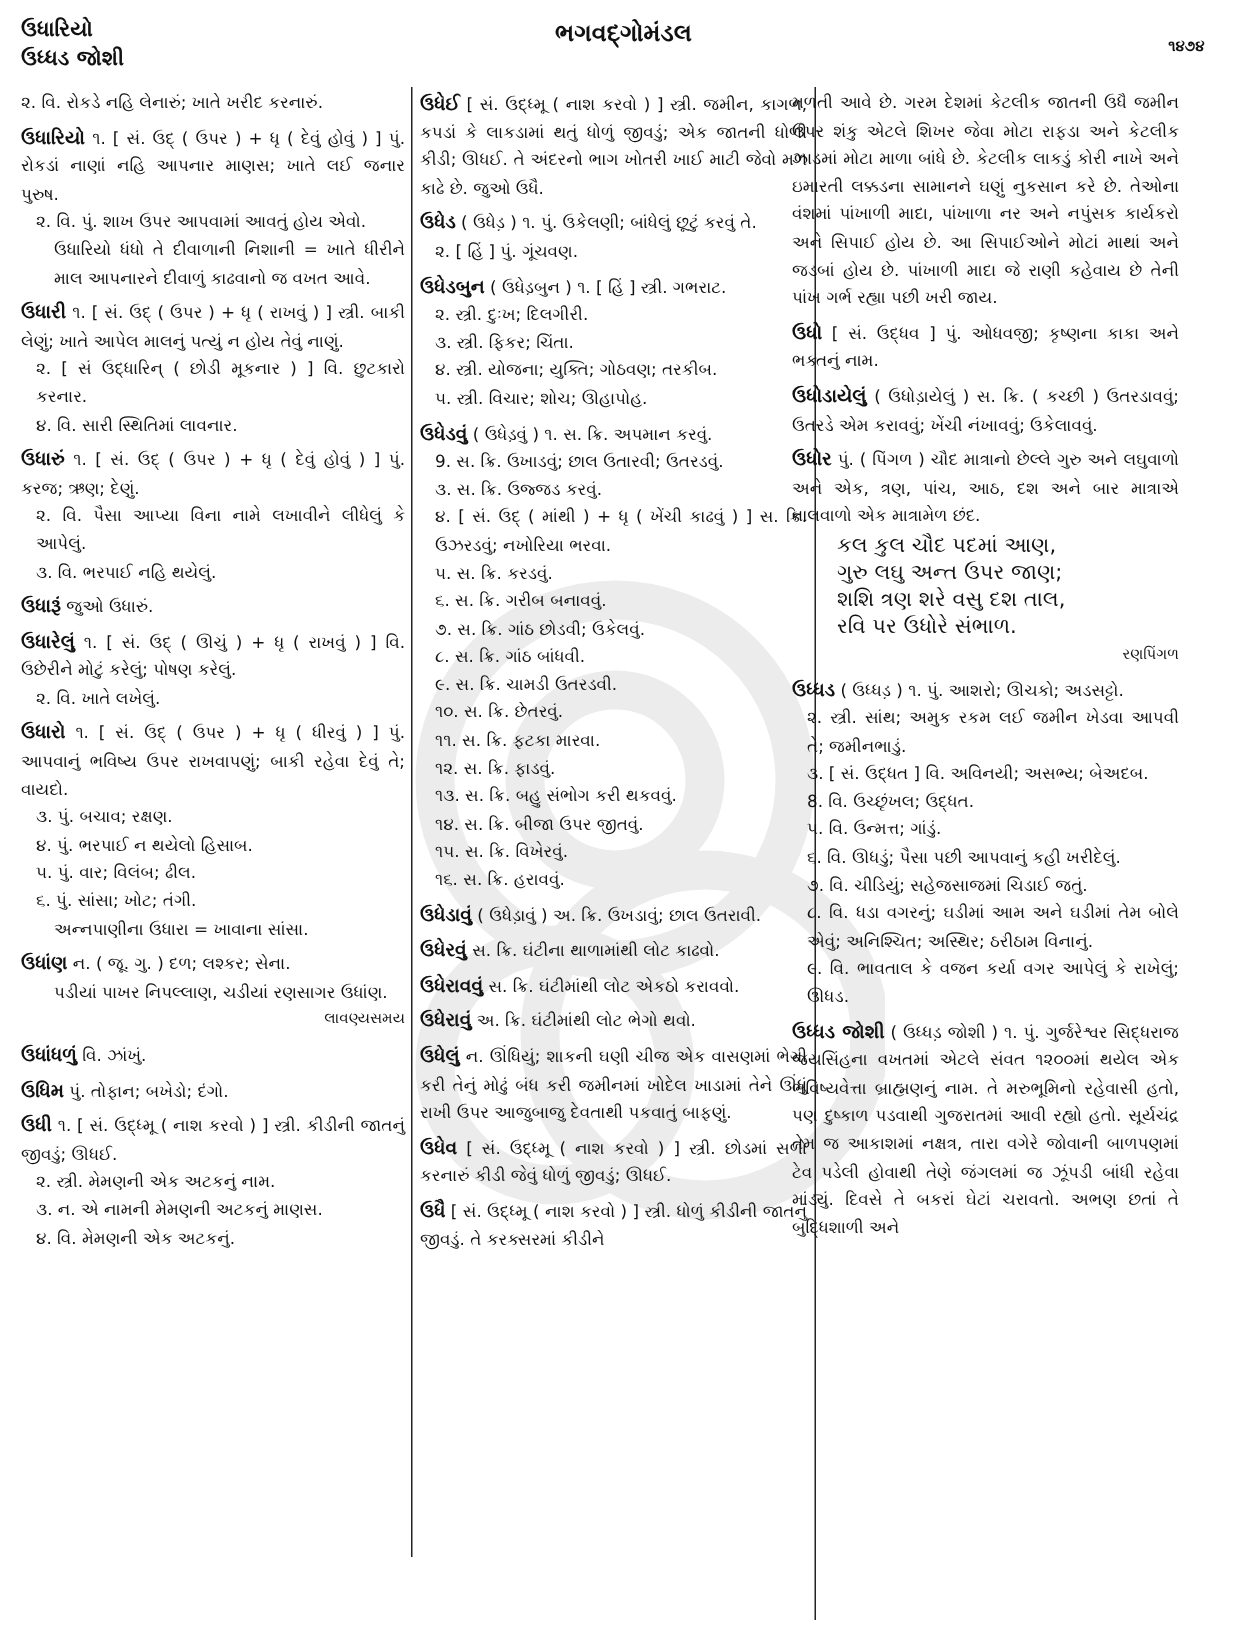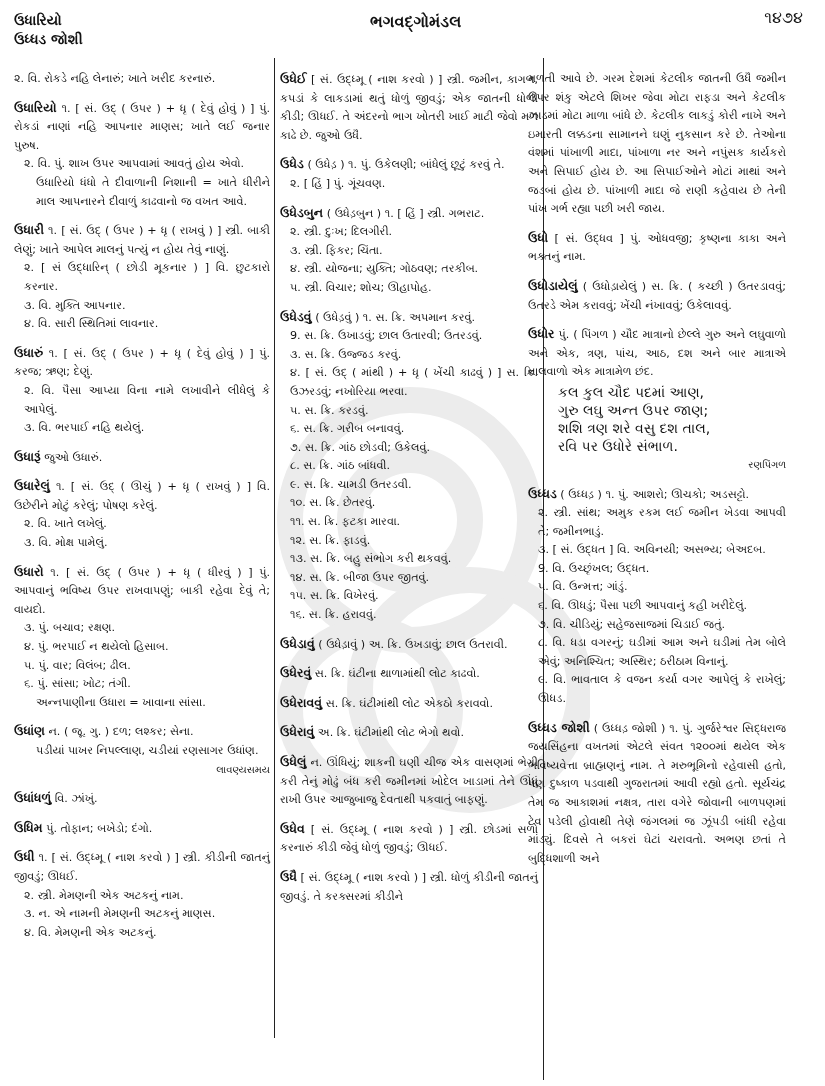--- a/index.html
+++ b/index.html
@@ -3,29 +3,29 @@
 <meta charset="utf-8">
 <style>
   html,body{margin:0;padding:0;background:#fff;}
   body{width:825px;height:1086px;position:relative;overflow:hidden;
     font-family:"DejaVu Sans",sans-serif;color:#111;}
   .watermark{position:absolute;left:260px;top:330px;width:330px;height:520px;pointer-events:none;}
   .hdr{position:absolute;top:6px;left:0;width:825px;height:44px;}
   .hdr .lw1{position:absolute;left:14px;top:6px;font-weight:bold;font-size:14px;}
   .hdr .lw2{position:absolute;left:14px;top:25px;font-weight:bold;font-size:14px;}
   .hdr .title{position:absolute;left:370px;top:6px;font-weight:bold;font-size:16px;}
-  .hdr .pg{position:absolute;right:22px;top:2px;font-weight:normal;font-size:16px;}
+  .hdr .pg{position:absolute;right:22px;top:20px;font-weight:bold;font-size:10px;}
   .col{position:absolute;top:60px;font-size:11.2px;line-height:18.6px;}
   .c1{left:14px;width:256px;}
   .c2{left:280px;width:258px;}
   .c3{left:528px;width:258px;}
   .rule{position:absolute;top:58px;width:1px;background:#222;}
   .r1{left:274px;height:980px;}
   .r2{left:543px;height:1022px;}
-  .entry{margin:10px 0 4px 0;text-align:justify;}
+  .entry{margin:0 0 4px 0;text-align:justify;}
   .hw{font-weight:bold;font-size:12.5px;}
   .sense{padding-left:10px;margin:0;text-align:justify;}
   .quote{padding-left:22px;margin:0;}
   .src{display:block;text-align:right;font-size:10px;}
   .verse{padding-left:30px;font-size:14px;line-height:16px;margin:2px 0;}
 </style>
 </head>
 <body>
 
 <svg class="watermark" viewBox="0 0 330 520">
@@ -52,35 +52,33 @@
       <div class=""><span>૨. વિ. રોકડે નહિ લેનારું; ખાતે ખરીદ કરનારું.</span></div>
     </div>
     <div class="entry">
       <div class=""><span class="hw">ઉધારિયો</span> <span>૧. [ સં. ઉદ્ ( ઉપર ) + ધૃ ( દેવું હોવું ) ] પું. રોકડાં નાણાં નહિ આપનાર માણસ; ખાતે લઈ જનાર પુરુષ.</span></div>
       <div class="sense"><span>૨. વિ. પું. શાખ ઉપર આપવામાં આવતું હોય એવો.</span></div>
       <div class="quote">ઉધારિયો ધંધો તે દીવાળાની નિશાની = ખાતે ધીરીને માલ આપનારને દીવાળું કાઢવાનો જ વખત આવે.</div>
     </div>
     <div class="entry">
       <div class=""><span class="hw">ઉધારી</span> <span>૧. [ સં. ઉદ્ ( ઉપર ) + ધૃ ( રાખવું ) ] સ્ત્રી. બાકી લેણું; ખાતે આપેલ માલનું પત્યું ન હોય તેવું નાણું.</span></div>
       <div class="sense"><span>૨. [ સં ઉદ્ધારિન્ ( છોડી મૂકનાર ) ] વિ. છુટકારો કરનાર.</span></div>
-      <div class="sense"><span>૩. વિ. મુક્તિ આપનાર.</span></div>
       <div class="sense"><span>૪. વિ. સારી સ્થિતિમાં લાવનાર.</span></div>
     </div>
     <div class="entry">
       <div class=""><span class="hw">ઉધારું</span> <span>૧. [ સં. ઉદ્ ( ઉપર ) + ધૃ ( દેવું હોવું ) ] પું. કરજ; ઋણ; દેણું.</span></div>
       <div class="sense"><span>૨. વિ. પૈસા આપ્યા વિના નામે લખાવીને લીધેલું કે આપેલું.</span></div>
       <div class="sense"><span>૩. વિ. ભરપાઈ નહિ થયેલું.</span></div>
     </div>
     <div class="entry">
       <div class=""><span class="hw">ઉધારૂં</span> <span>જુઓ ઉધારું.</span></div>
     </div>
     <div class="entry">
       <div class=""><span class="hw">ઉધારેલું</span> <span>૧. [ સં. ઉદ્ ( ઊચું ) + ધૃ ( રાખવું ) ] વિ. ઉછેરીને મોટું કરેલું; પોષણ કરેલું.</span></div>
       <div class="sense"><span>૨. વિ. ખાતે લખેલું.</span></div>
-      <div class="sense"><span>૩. વિ. મોક્ષ પામેલું.</span></div>
     </div>
     <div class="entry">
       <div class=""><span class="hw">ઉધારો</span> <span>૧. [ સં. ઉદ્ ( ઉપર ) + ધૃ ( ધીરવું ) ] પું. આપવાનું ભવિષ્ય ઉપર રાખવાપણું; બાકી રહેવા દેવું તે; વાયદો.</span></div>
       <div class="sense"><span>૩. પું. બચાવ; રક્ષણ.</span></div>
       <div class="sense"><span>૪. પું. ભરપાઈ ન થયેલો હિસાબ.</span></div>
       <div class="sense"><span>૫. પું. વાર; વિલંબ; ઢીલ.</span></div>
       <div class="sense"><span>૬. પું. સાંસા; ખોટ; તંગી.</span></div>
       <div class="quote">અન્નપાણીના ઉધારા = ખાવાના સાંસા.</div>
     </div>
     <div class="entry">
@@ -171,21 +169,21 @@
       <div class="verse">કલ કુલ ચૌદ પદમાં આણ,</div>
       <div class="verse">ગુરુ લઘુ અન્ત ઉપર જાણ;</div>
       <div class="verse">શશિ ત્રણ શરે વસુ દશ તાલ,</div>
       <div class="verse">રવિ પર ઉધોરે સંભાળ.</div>
       <span class="src">રણપિંગળ</span>
     </div>
     <div class="entry">
       <div class=""><span class="hw">ઉધ્ધડ</span> <span>( ઉધ્ધડ઼ ) ૧. પું. આશરો; ઊચકો; અડસટ્ટો.</span></div>
       <div class="sense"><span>૨. સ્ત્રી. સાંથ; અમુક રકમ લઈ જમીન ખેડવા આપવી તે; જમીનભાડું.</span></div>
       <div class="sense"><span>૩. [ સં. ઉદ્ધત ] વિ. અવિનયી; અસભ્ય; બેઅદબ.</span></div>
-      <div class="sense"><span>9. વિ. ઉચ્છૃંખલ; ઉદ્ધત.</span></div>
+      <div class="sense"><span>8. વિ. ઉચ્છૃંખલ; ઉદ્ધત.</span></div>
       <div class="sense"><span>૫. વિ. ઉન્મત્ત; ગાંડું.</span></div>
       <div class="sense"><span>૬. વિ. ઊધડું; પૈસા પછી આપવાનું કહી ખરીદેલું.</span></div>
       <div class="sense"><span>૭. વિ. ચીડિયું; સહેજસાજમાં ચિડાઈ જતું.</span></div>
       <div class="sense"><span>૮. વિ. ધડા વગરનું; ઘડીમાં આમ અને ઘડીમાં તેમ બોલે એવું; અનિશ્ચિત; અસ્થિર; ઠરીઠામ વિનાનું.</span></div>
       <div class="sense"><span>૯. વિ. ભાવતાલ કે વજન કર્યા વગર આપેલું કે રાખેલું; ઊધડ.</span></div>
     </div>
     <div class="entry">
       <div class=""><span class="hw">ઉધ્ધડ જોશી</span> <span>( ઉધ્ધડ઼ જોશી ) ૧. પું. ગુર્જરેશ્વર સિદ્ધરાજ જયસિંહના વખતમાં એટલે સંવત ૧૨૦૦માં થયેલ એક ભવિષ્યવેત્તા બ્રાહ્મણનું નામ. તે મરુભૂમિનો રહેવાસી હતો, પણ દુષ્કાળ પડવાથી ગુજરાતમાં આવી રહ્યો હતો. સૂર્યચંદ્ર તેમ જ આકાશમાં નક્ષત્ર, તારા વગેરે જોવાની બાળપણમાં ટેવ પડેલી હોવાથી તેણે જંગલમાં જ ઝૂંપડી બાંધી રહેવા માંડ્યું. દિવસે તે બકરાં ઘેટાં ચરાવતો. અભણ છતાં તે બુદ્ધિશાળી અને</span></div>
     </div>
   </div>

